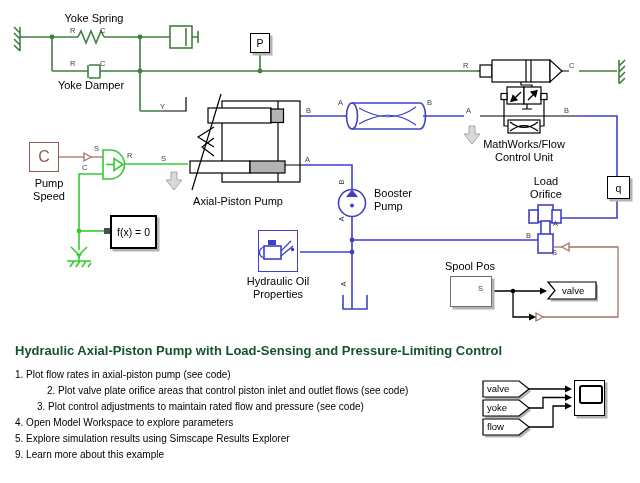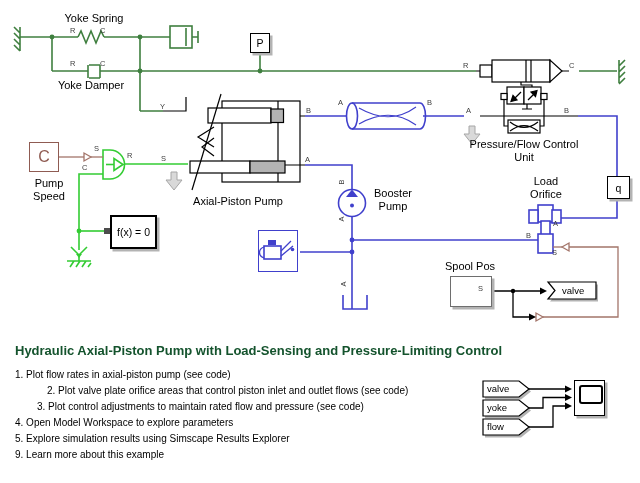--- a/index.html
+++ b/index.html
@@ -4,21 +4,21 @@
 <style>
   html,body{margin:0;padding:0;background:#fff;}
   #canvas{position:relative;width:640px;height:483px;background:#fff;overflow:hidden;
           font-family:"Liberation Sans", sans-serif;}
   #wires{position:absolute;left:0;top:0;z-index:1;}
   .blk{position:absolute;z-index:2;background:#fff;box-sizing:border-box;
        display:flex;align-items:center;justify-content:center;}
   .shadow{box-shadow:2.5px 2.5px 0 #b3b3b3;}
   .blk-border-black{border:1.4px solid #000;}
   .lbl{position:absolute;z-index:3;font-size:11px;line-height:13px;color:#000;
-       white-space:pre-line;text-align:center;}
+       white-space:pre-line;}
   .center{transform:translateX(-50%);text-align:center;}
   .plbl{position:absolute;z-index:3;font-size:7.5px;line-height:8px;color:#3d3d3d;}
   .blocktext{font-size:10.5px;color:#000;}
   .bigC{font-size:16px;color:#8f5b52;}
   .tagtext{position:absolute;z-index:3;font-size:9.5px;color:#000;}
   #scope-screen{position:absolute;left:4px;top:4px;width:20px;height:15px;
        border:2px solid #000;border-radius:3px;background:#fff;}
   #desc{position:absolute;left:15px;z-index:3;color:#14532d;}
   .title{font-size:13px;font-weight:bold;}
   .item{font-size:10px;}
@@ -215,21 +215,23 @@
     <div id="scope-screen"></div>
   </div>
 
   <div class="lbl center" style="left:94px;top:12px;">Yoke Spring</div>
   <div class="lbl center" style="left:91px;top:79px;">Yoke Damper</div>
   <div class="lbl center" style="left:49px;top:177px;">Pump
 Speed</div>
   <div class="lbl center" style="left:238px;top:195px;">Axial-Piston Pump</div>
   <div class="lbl" style="left:374px;top:187px;">Booster
 Pump</div>
-  <div class="lbl center" style="left:524px;top:138px;">Pressure/Flow Control Unit</div>
+  <div class="lbl center" style="left:278px;top:275px;">Hydraulic Oil
+Properties</div>
+  <div class="lbl center" style="left:524px;top:138px;">MathWorks/Flow Control Unit</div>
   <div class="lbl center" style="left:546px;top:175px;">Load
 Orifice</div>
   <div class="lbl center" style="left:470px;top:260px;">Spool Pos</div>
 
   <div class="tagtext" style="left:562px;top:284.5px;">valve</div>
   <div class="tagtext" style="left:487px;top:383px;">valve</div>
   <div class="tagtext" style="left:487px;top:402px;">yoke</div>
   <div class="tagtext" style="left:487px;top:421px;">flow</div>
 
   <div id="desc" style="top:343px;">

